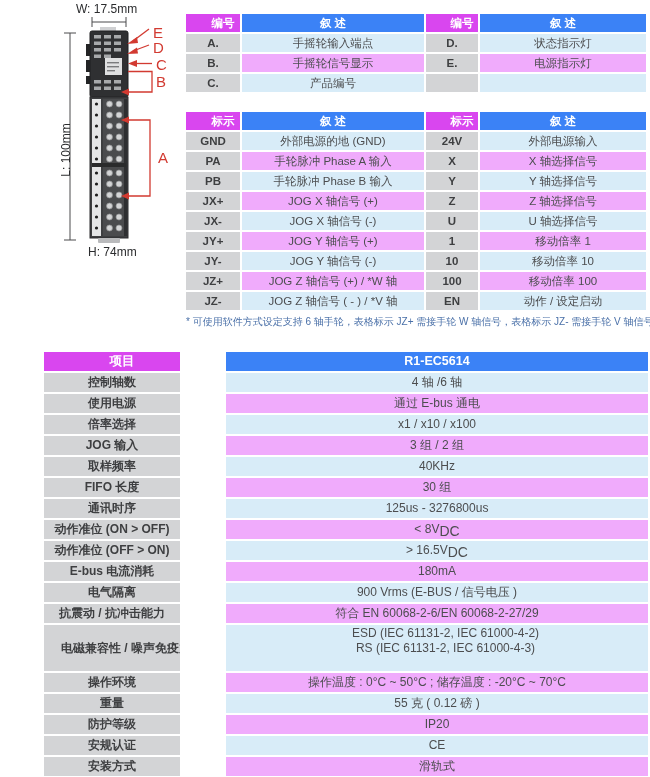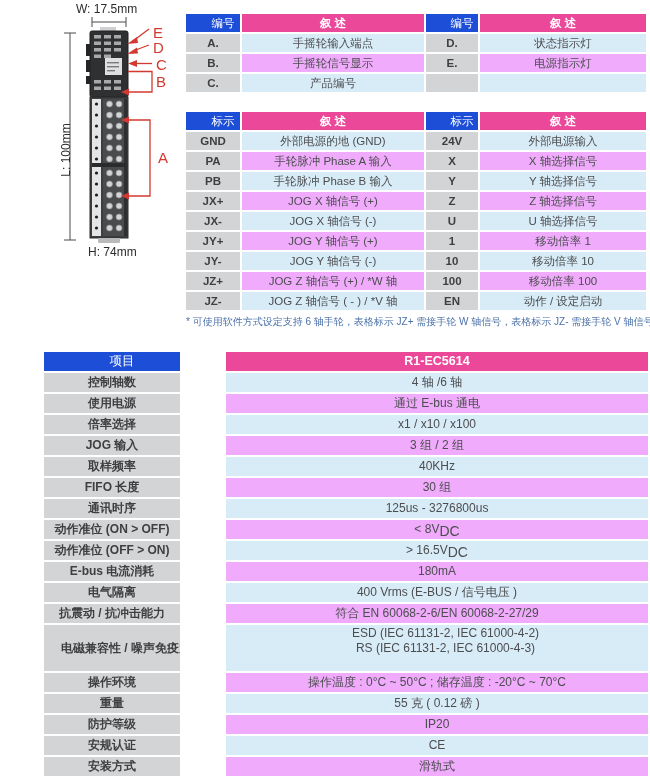--- a/index.html
+++ b/index.html
@@ -20,22 +20,22 @@
   .co.d{left:105px;top:40px;}
   .co.c{left:108px;top:57px;}
   .co.b{left:108px;top:74px;}
   .co.a{left:110px;top:150px;}
   
   .grid{position:absolute;display:grid;gap:2px;}
   .cell{
     text-align:center;line-height:18px;height:18px;font-size:11.5px;color:#4c4d4f;
     overflow:hidden;white-space:nowrap;
   }
-  .hg{background:#1d4ed8;color:#ffffff;font-weight:normal;padding-left:20px;}
-  .hb{background:#ec4899;color:#ffffff;font-weight:bold;}
+  .hg{background:#d946ef;color:#ffffff;font-weight:bold;padding-left:20px;}
+  .hb{background:#3b82f6;color:#ffffff;font-weight:bold;}
   .lg{background:#d3d4d6;color:#3e3f41;font-weight:bold;}
   .lb{background:#d8ecf8;}
   .wt{background:#f0abfc;}
   .t1{left:186px;top:14px;grid-template-columns:54px 182px 52px 166px;}
   .t2{left:186px;top:112px;grid-template-columns:54px 182px 52px 166px;}
   .footnote{
     position:absolute;left:186px;top:315px;font-size:10px;color:#4a70a8;white-space:nowrap;
   }
   
   .spec{left:0;top:352px;grid-template-columns:180px 466px;}
@@ -271,21 +271,21 @@
   <div class="cell lg">动作准位 (ON &gt; OFF)</div>
   <div class="cell wt"><span>&lt; 8V</span><sub>DC</sub></div>
 
   <div class="cell lg">动作准位 (OFF &gt; ON)</div>
   <div class="cell lb"><span>&gt; 16.5V</span><sub>DC</sub></div>
 
   <div class="cell lg">E-bus 电流消耗</div>
   <div class="cell wt">180mA</div>
 
   <div class="cell lg">电气隔离</div>
-  <div class="cell lb">400 Vrms (E-BUS / 信号电压 )</div>
+  <div class="cell lb">900 Vrms (E-BUS / 信号电压 )</div>
 
   <div class="cell lg">抗震动 / 抗冲击能力</div>
   <div class="cell wt">符合 EN 60068-2-6/EN 60068-2-27/29</div>
 
   <div class="cell lg multi" style="line-height:44px;"><span>电磁兼容性 / 噪声免疫力</span></div>
   <div class="cell lb multi">
     <div>ESD (IEC 61131-2, IEC 61000-4-2)</div>
     <div>RS (IEC 61131-2, IEC 61000-4-3)</div>
   </div>
 

